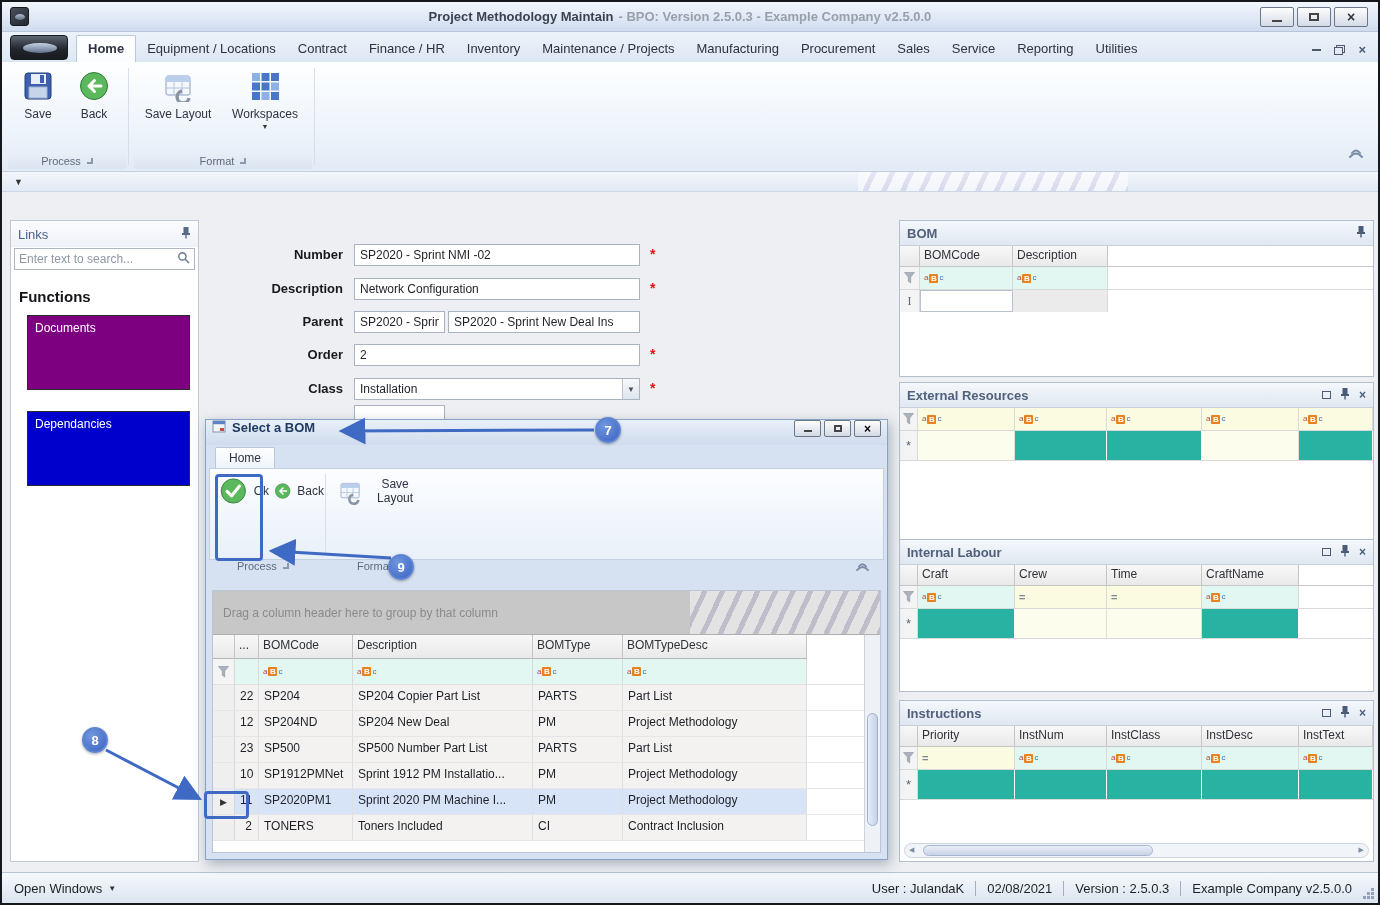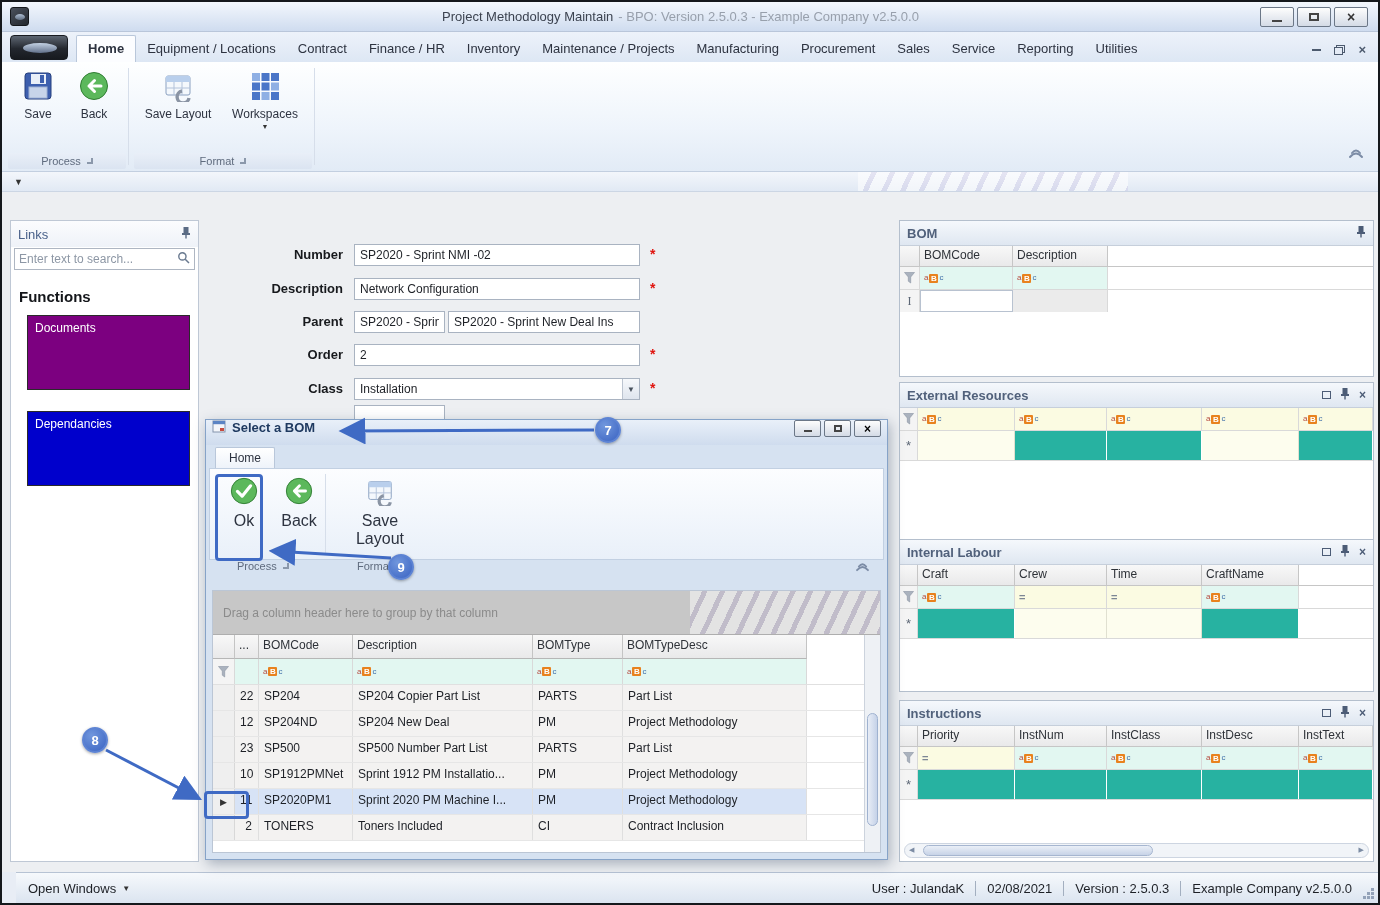--- a/index.html
+++ b/index.html
@@ -3,21 +3,21 @@
 <meta charset="utf-8">
 <style>
 *{margin:0;padding:0;box-sizing:border-box}
 body{width:1380px;height:905px;font-family:"Liberation Sans",sans-serif;background:#fff}
 .window{position:relative;width:1380px;height:905px;border:2px solid #15181c;background:#e8edf5;overflow:hidden}
 
 
 .titlebar{position:absolute;top:0;left:0;right:0;height:30px;background:linear-gradient(#f3f7fd,#cfdcef);border-bottom:1px solid #b9c6da;display:flex;align-items:center}
 .app-icon{width:19px;height:19px;margin-left:8px;border-radius:3px;background:linear-gradient(145deg,#4a515c,#23272e);border:1px solid #14171b;position:relative}
 .app-icon::after{content:"";position:absolute;left:4px;top:6px;width:10px;height:6px;border-radius:50%;background:linear-gradient(#aebdd2,#5e6c80)}
-.title-text{position:absolute;left:50%;transform:translateX(-52%);display:flex;gap:5px;font-size:13px;font-weight:normal;white-space:nowrap}
+.title-text{position:absolute;left:50%;transform:translateX(-52%);display:flex;gap:5px;font-size:13px;font-weight:bold;white-space:nowrap}
 .title-text .tmain{color:#3c4350}
 .title-text .trest{color:#98a0ac}
 .win-btns{position:absolute;right:10px;top:5px;display:flex;gap:3px}
 .win-btn{width:34px;height:20px;border:1px solid #6b7787;border-radius:2px;background:linear-gradient(#fdfdfd,#d4dbe6);display:flex;align-items:center;justify-content:center;color:#333;font-size:12px;cursor:default}
 .g-min{width:10px;height:2px;background:#444;margin-top:7px}
 .g-max{width:10px;height:8px;border:2px solid #444}
 .g-close{font-size:14px;font-weight:bold;line-height:1}
 
 
 .tabrow{position:absolute;top:30px;left:0;right:0;height:30px;background:linear-gradient(#edf2fa,#dde7f4);display:flex;align-items:flex-end}
@@ -108,21 +108,21 @@
 .dlg-title .dtext{font-size:13px;font-weight:bold;color:#1f3a60}
 .dlg-btns{margin-left:auto;display:flex;gap:3px}
 .dlg-btn{width:27px;height:17px;border:1px solid #6b7787;border-radius:2px;background:linear-gradient(#fdfdfd,#d4dbe6);display:flex;align-items:center;justify-content:center}
 .dlg-btn .g-min{margin-top:5px;width:8px}
 .dlg-btn .g-max{width:8px;height:7px}
 .dlg-btn .g-close{font-size:12px}
 .dlg-tabs{height:23px;display:flex;align-items:flex-end;padding-left:9px}
 .dlg-tab{padding:3px 13px;font-size:12px;color:#2d3340;background:linear-gradient(#ffffff,#eef3fa);border:1px solid #b9c7da;border-bottom:none;border-radius:2px 2px 0 0}
 .dlg-toolbar{position:absolute;left:3px;right:3px;top:48px;height:92px;background:linear-gradient(#fcfdff,#e9f0f9);border:1px solid #c2d0e2}
 .dlg-groupsep{position:absolute;left:115px;top:5px;bottom:5px;border-right:1px solid #d6deea}
-.dbtn{position:absolute;top:7px;display:flex;flex-direction:column;align-items:center;gap:6px;font-size:16px;color:#2d3340;text-align:center}
+.dbtn{position:absolute;top:7px;display:flex;flex-direction:row;align-items:center;gap:6px;font-size:12px;color:#2d3340;text-align:center}
 .dlg-grouprow{position:absolute;left:3px;top:140px;right:3px;height:18px;font-size:11px;color:#5f6b7e}
 .dlg-glabel{position:absolute;display:flex;align-items:center;gap:6px}
 .dlg-collapse{position:absolute;right:14px;top:1px;color:#7c8ca6}
 .dlg-grid{position:absolute;left:6px;right:6px;top:170px;bottom:6px;background:#fff;border:1px solid #bbc6d5}
 .groupby{position:relative;height:44px;background:#c7c7c7;border-bottom:1px solid #aeaeae;display:flex;align-items:center;padding-left:10px;font-size:12px;color:#8b8b8b;overflow:hidden}
 .groupby::after{content:"";position:absolute;right:0;top:0;width:190px;height:100%;background:repeating-linear-gradient(115deg,rgba(255,255,255,.5) 0 11px,rgba(170,150,210,.22) 11px 16px)}
 .dg-head{display:flex;height:24px;font-size:12px;color:#2e3238}
 .dg-head .hc{background:linear-gradient(#f8f8f8,#e9e9ea);border-right:1px solid #c4c4c4;border-bottom:1px solid #b6b6b6;padding:3px 4px;overflow:hidden;white-space:nowrap}
 .dg-filter{display:flex;height:26px;border-bottom:1px solid #e0e0e0}
 .dg-row{display:flex;height:26px;font-size:12px;color:#1d2026;background:#f3f2f1;border-bottom:1px solid #e6e6e6}
@@ -133,21 +133,21 @@
 .numc{text-align:right;padding-right:6px !important}
 .vscroll{position:absolute;right:0;top:44px;bottom:0;width:16px;background:#eef1f5;border-left:1px solid #ccd3dd}
 .vthumb{position:absolute;left:2px;right:2px;top:36%;height:52%;background:linear-gradient(90deg,#e8edf6,#c5d2e8);border:1px solid #9fb2d0;border-radius:7px}
 
 
 .callout{position:absolute;width:26px;height:26px;border-radius:50%;background:radial-gradient(circle at 35% 30%,#7197dd,#3a63c2);border:2px solid #5d83d3;color:#fff;font-size:13px;font-weight:bold;display:flex;align-items:center;justify-content:center;z-index:210;box-shadow:0 1px 3px rgba(0,0,0,.35)}
 .anno-rect{position:absolute;border:3px solid #3f6ac4;border-radius:4px;z-index:205}
 .anno-svg{position:absolute;left:0;top:0;z-index:200;pointer-events:none}
 
 
-.statusbar{position:absolute;left:14px;right:0;bottom:0;height:31px;background:linear-gradient(#f6f9fc,#dbe4f0);border-top:1px solid #b7c3d4;display:flex;align-items:center;font-size:13px;color:#1d2026;z-index:30}
+.statusbar{position:absolute;left:0;right:0;bottom:0;height:31px;background:linear-gradient(#f6f9fc,#dbe4f0);border-top:1px solid #b7c3d4;display:flex;align-items:center;font-size:13px;color:#1d2026;z-index:30}
 .ow{margin-left:12px;display:flex;align-items:center;gap:6px}
 .ow .arr{font-size:8px;color:#333}
 .status-right{margin-left:auto;margin-right:26px;display:flex;align-items:flex-end;gap:11px}
 .sep{width:1px;height:15px;background:#a3afc0}
 .grip{position:absolute;right:4px;bottom:4px;width:3px;height:3px;background:#93a2b8;box-shadow:-4px 0 #93a2b8,0 -4px #93a2b8,-8px 0 #93a2b8,-4px -4px #93a2b8,0 -8px #93a2b8}
 </style>
 </head>
 <body>
 
 <div class="window">

